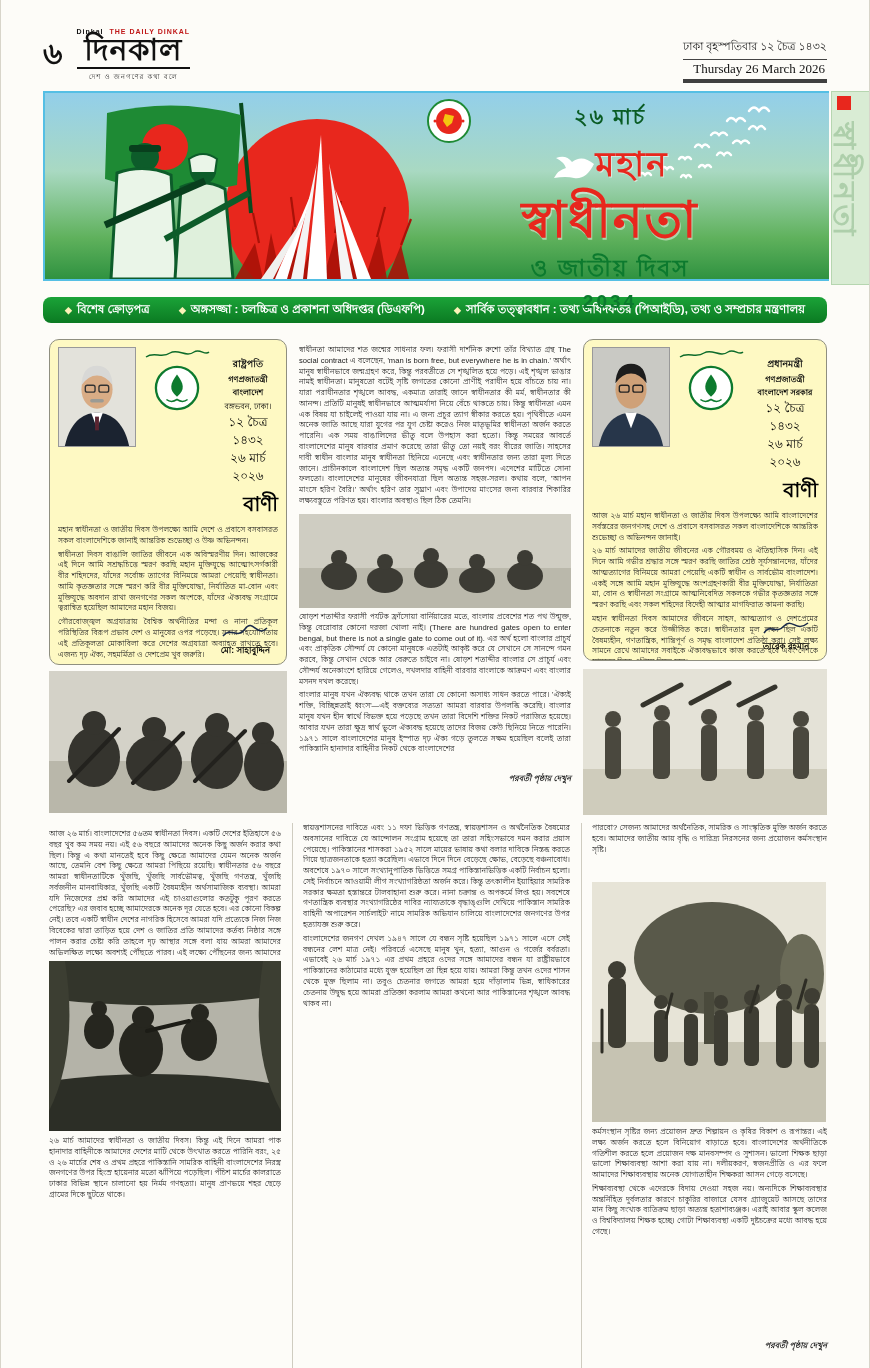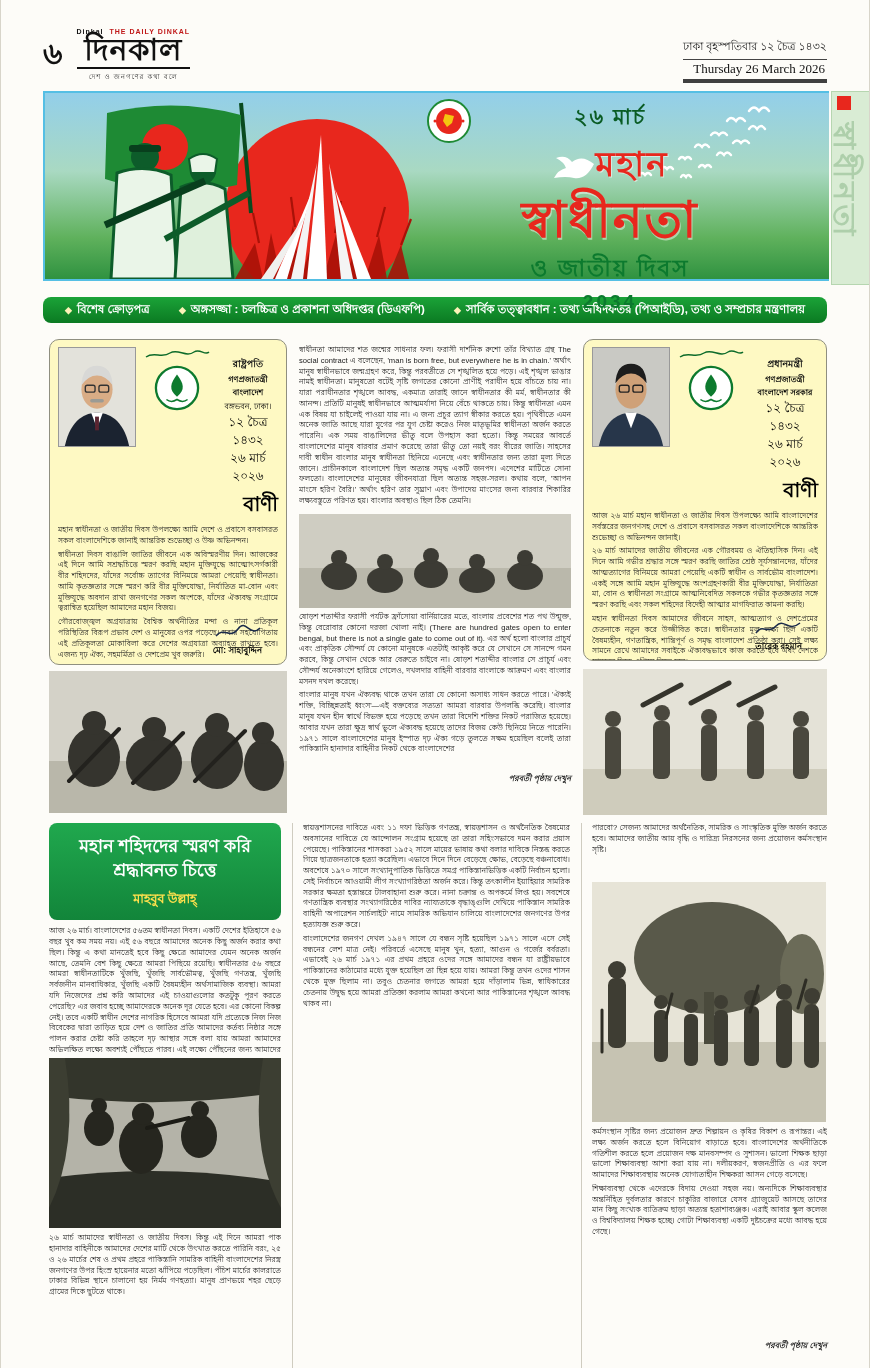--- a/index.html
+++ b/index.html
@@ -51,21 +51,21 @@
   .portrait { width:78px; height:100px; border:1px solid #999; flex:0 0 auto; }
   .seal-col { flex:1; text-align:center; }
   .office-col { width:88px; text-align:center; font-size:8px; }
   .office-name { font-weight:bold; font-size:9.5px; color:#111; margin-top:10px; }
   .office-org { font-weight:bold; font-size:8px; margin-top:1px; }
   .office-place { font-size:8px; margin-top:1px; }
   .office-dates { font-size:12px; line-height:1.5; }
   .bani { text-align:right; font-size:20px; font-weight:bold; margin:4px 0 3px; }
   .msg-body { font-size:7.6px; line-height:1.42; text-align:justify; color:#1a1a1a; height:168px; overflow:hidden; }
   .msg-body p { margin-bottom:3px; text-indent:0; }
-  .sig-block { position:absolute; right:24px; bottom:6px; text-align:right; }
+  .sig-block { position:absolute; right:16px; bottom:6px; text-align:center; }
   .sig-name { font-size:8.5px; font-weight:bold; }
 
   .center-col { display:flex; flex-direction:column; }
   .red-card { background:#e8271d; border-radius:6px; text-align:center; padding:8px 4px 7px; }
   .red-title { color:#fff; font-size:19px; font-weight:bold; letter-spacing:1px; }
   .red-byline { color:#fff; font-size:11.5px; font-weight:bold; margin-top:6px; }
   .body-txt { font-size:7.6px; line-height:1.42; text-align:justify; color:#1a1a1a; overflow:hidden; }
   .body-txt p { margin-bottom:3px; }
   .cont-mark { text-align:right; font-size:8px; font-weight:bold; font-style:italic; color:#222; margin-top:2px; }
 
@@ -360,27 +360,20 @@
               <line x1="108" y1="34" x2="146" y2="14"></line>
               <line x1="156" y1="36" x2="192" y2="18"></line>
           </g>
         </svg>
       </div>
     </div>
   </div>
 
   <div class="bottom-grid">
     <div>
-      <div class="green-card">
-        <div class="green-title">
-          <div>মহান শহিদদের স্মরণ করি</div>
-          <div>শ্রদ্ধাবনত চিত্তে</div>
-        </div>
-        <div class="green-byline">মাহবুব উল্লাহ্</div>
-      </div>
       <div class="body-txt" style="height:128px;margin-top:6px;">
         <p>আজ ২৬ মার্চ। বাংলাদেশের ৫৬তম স্বাধীনতা দিবস। একটি দেশের ইতিহাসে ৫৬ বছর খুব কম সময় নয়। এই ৫৬ বছরে আমাদের অনেক কিছু অর্জন করার কথা ছিল। কিন্তু এ কথা মানতেই হবে কিছু ক্ষেত্রে আমাদের যেমন অনেক অর্জন আছে, তেমনি বেশ কিছু ক্ষেত্রে আমরা পিছিয়ে রয়েছি। স্বাধীনতার ৫৬ বছরে আমরা স্বাধীনতাটিকে খুঁজছি, খুঁজছি সার্বভৌমত্ব, খুঁজছি গণতন্ত্র, খুঁজছি সর্বজনীন মানবাধিকার, খুঁজছি একটি বৈষম্যহীন অর্থসামাজিক ব্যবস্থা। আমরা যদি নিজেদের প্রশ্ন করি আমাদের এই চাওয়াগুলোর কতটুকু পূরণ করতে পেরেছি? এর জবাব হচ্ছে আমাদেরকে অনেক দূর যেতে হবে। এর কোনো বিকল্প নেই। তবে একটি স্বাধীন দেশের নাগরিক হিসেবে আমরা যদি প্রত্যেকে নিজ নিজ বিবেকের দ্বারা তাড়িত হয়ে দেশ ও জাতির প্রতি আমাদের কর্তব্য নিষ্ঠার সঙ্গে পালন করার চেষ্টা করি তাহলে দৃঢ় আস্থার সঙ্গে বলা যায় আমরা আমাদের অভিলক্ষিত লক্ষ্যে অবশ্যই পৌঁছতে পারব। এই লক্ষ্যে পৌঁছনের জন্য আমাদের প্রত্যেককে নিরবচ্ছিন্নভাবে কাজ করে যেতে হবে।</p>
       </div>
       <div class="photo" style="width:232px;height:170px;margin-top:4px;">
         <svg viewBox="0 0 232 170" preserveAspectRatio="none">
           <rect width="232" height="170" fill="#b4b3a8"></rect>
           <path d="M0,0 L232,0 L232,34 Q120,52 0,38 Z" fill="#33352b"></path>
           <path d="M0,170 L0,120 Q116,104 232,124 L232,170 Z" fill="#2c2e26"></path>
           <path d="M0,0 L0,150 Q30,90 16,0 Z" fill="#3c3e32"></path>
           <path d="M232,0 L232,150 Q200,92 214,0 Z" fill="#3c3e32"></path>

